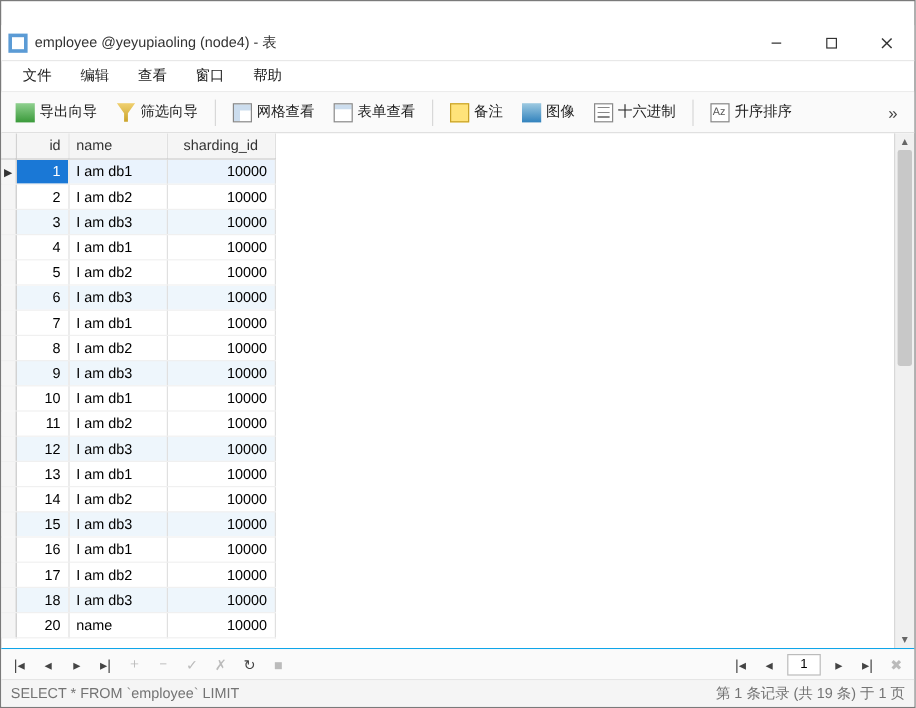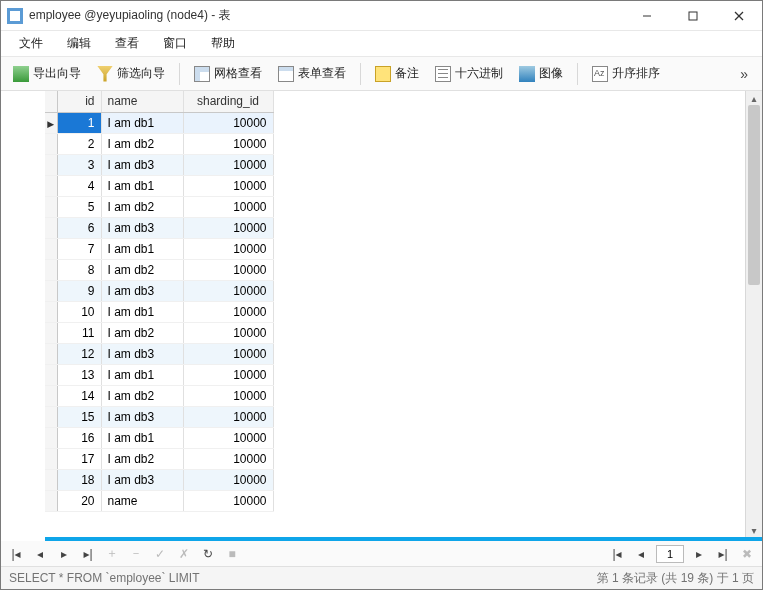--- a/index.html
+++ b/index.html
@@ -1,17 +1,17 @@
 <!DOCTYPE html>
 <html><head>
 <meta charset="utf-8">
 <style>
 * { box-sizing: border-box; margin: 0; padding: 0; }
 body { font-family: "Microsoft YaHei", "Segoe UI", Tahoma, sans-serif; font-size: 12px; background: #fff; width: 763px; height: 590px; overflow: hidden; border: 1px solid #7a7a7a; display: flex; flex-direction: column; }
-.titlebar { height: 30px; background: #fff; display: flex; align-items: center; padding-left: 6px; border-bottom: 1px solid #e8e8e8; }
+.titlebar { height: 30px; background: #fff; display: flex; align-items: center; padding-left: 6px; border-bottom: 1px solid #e8e8e8; margin-top: 20px; }
 .titlebar .ticon { width:16px; height:16px; background:#5b9bd5; margin-right:6px; display:inline-block; position:relative; }
 .titlebar .ticon::after{content:"";position:absolute;left:3px;right:3px;top:3px;bottom:3px;background:#fff;}
 .titlebar .title { flex:1; color:#333; }
 .winbtns { display:flex; height:100%; }
 .winbtn { width:46px; display:flex; align-items:center; justify-content:center; color:#333; }
 .menubar { height:26px; display:flex; align-items:center; gap:4px; padding:0 8px; border-bottom:1px solid #e8e8e8; }
 .menuitem { padding:6px 10px; color:#222; }
 .toolbar { height:34px; display:flex; align-items:center; padding:0 6px; gap:4px; border-bottom:1px solid #e0e0e0; background:#fafafa; position:relative; }
 .tbtn { display:flex; align-items:center; gap:4px; padding:3px 6px; border-radius:2px; color:#222; }
 .tsep { width:1px; height:22px; background:#d8d8d8; margin:0 4px; }
@@ -21,21 +21,21 @@
 .ticon-filter { background:linear-gradient(#f0d070,#c9a227); clip-path:polygon(0 0,100% 0,60% 55%,60% 100%,40% 100%,40% 55%); }
 .ticon-grid { background:#fff; border:1px solid #888; box-shadow:inset 0 5px 0 #cde, inset 5px 0 0 #cde; }
 .ticon-form { background:#fff; border:1px solid #888; box-shadow:inset 0 4px 0 #cde; }
 .ticon-note { background:#ffe37a; border:1px solid #c9a227; }
 .ticon-hex { background:#fff; border:1px solid #888; position:relative; }
 .ticon-hex::after{content:"";position:absolute;left:2px;top:2px;right:2px;bottom:2px;background:repeating-linear-gradient(#888 0 1px,transparent 1px 4px);}
 .ticon-image { background:linear-gradient(#9ecae1,#3182bd); }
 .ticon-sort { background:linear-gradient(#fff,#fff); border:1px solid #888; position:relative; }
 .ticon-sort::after { content:"Az"; position:absolute; font-size:9px; left:1px; top:1px; color:#555; }
 .chev { margin-left:auto; font-size:14px; color:#444; padding:0 8px; }
-.gridwrap { flex:1; display:flex; overflow:hidden; border-bottom:4px solid #0ea5e9;margin-left:44px; }
+.gridwrap { flex:1; display:flex; overflow:hidden; border-bottom:1px solid #0ea5e9; }
 .grid { flex:1; overflow:auto; }
 table { border-collapse:collapse; table-layout:fixed; }
 th,td { border-right:1px solid #e0e0e0; border-bottom:1px solid #f0f0f0; height:21px; padding:0 6px; text-align:left; white-space:nowrap; overflow:hidden; }
 th { background:#f5f5f5; border-bottom:1px solid #c8c8c8; font-weight:normal; color:#333; position:sticky; top:0; }
 .col-marker { width:12px; padding:0; background:#f5f5f5; border-right:1px solid #c8c8c8; text-align:center; }
 th.col-marker { background:#f5f5f5; }
 .col-id { width:44px; text-align:right; }
 .col-name { width:82px; }
 .col-shard { width:90px; text-align:center; }
 td.col-id, td.col-shard { text-align:right; }
@@ -107,26 +107,26 @@
   <div class="tbtn">
       <span class="ticon-sm ticon-form"></span>
       <span>表单查看</span>
     </div>
   <div class="tsep"></div>
   <div class="tbtn">
       <span class="ticon-sm ticon-note"></span>
       <span>备注</span>
     </div>
   <div class="tbtn">
+      <span class="ticon-sm ticon-image"></span>
+      <span>图像</span>
+    </div>
+  <div class="tbtn">
       <span class="ticon-sm ticon-hex"></span>
       <span>十六进制</span>
-    </div>
-  <div class="tbtn">
-      <span class="ticon-sm ticon-image"></span>
-      <span>图像</span>
     </div>
   <div class="tsep"></div>
   <div class="tbtn">
       <span class="ticon-sm ticon-sort"></span>
       <span>升序排序</span>
     </div>
   <div class="chev">»</div>
 </div>
 
 <div class="gridwrap">

